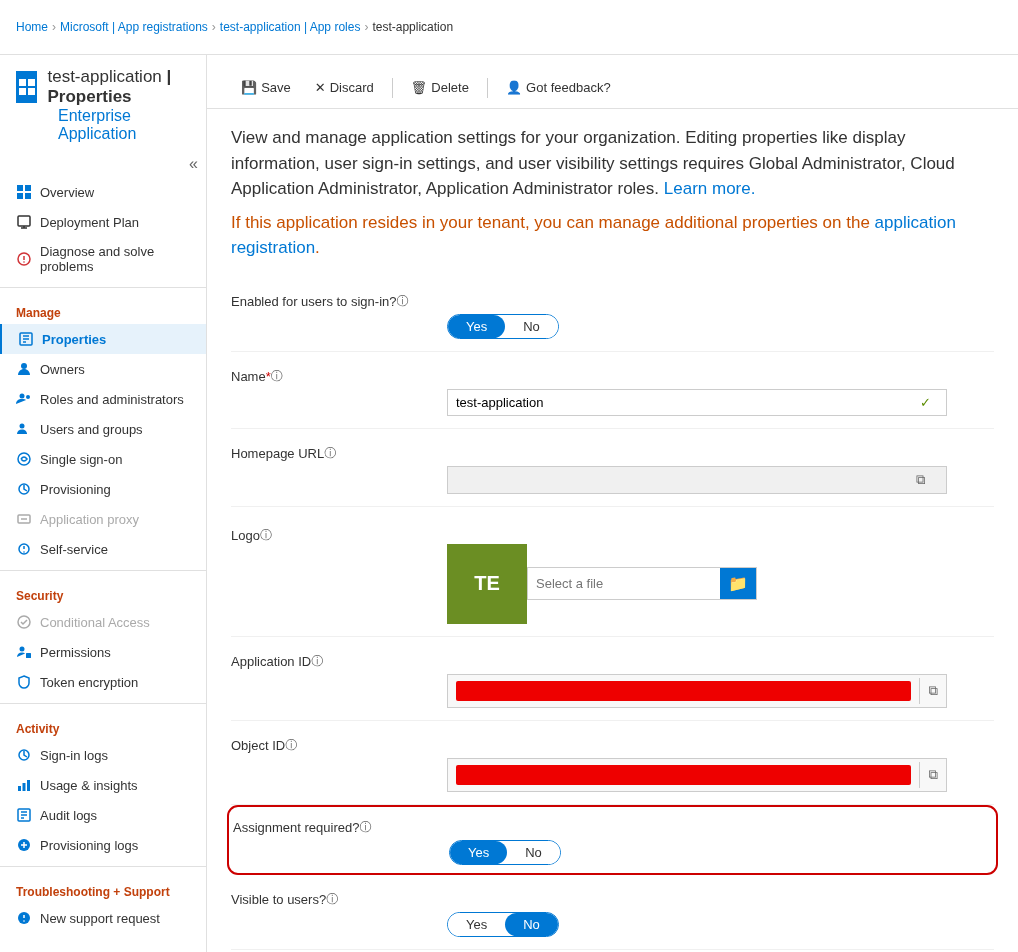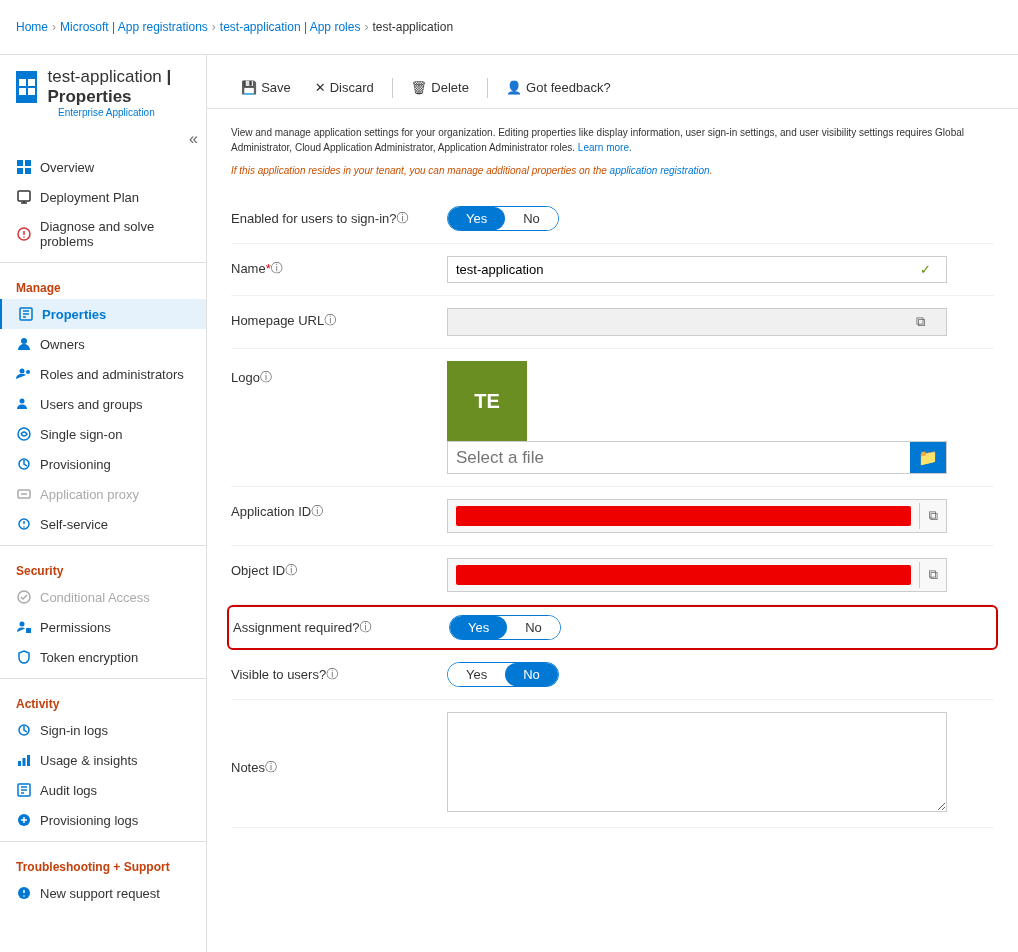--- a/index.html
+++ b/index.html
@@ -8,60 +8,60 @@
     .breadcrumb { display: flex; align-items: center; gap: 4px; padding: 20px 16px; font-size: 12px; color: #0078d4; border-bottom: 1px solid #e0e0e0; }
     .breadcrumb span { color: #333; }
     .breadcrumb a { color: #0078d4; text-decoration: none; }
     .breadcrumb .sep { color: #999; }
 
     .main-layout { display: flex; flex: 1; overflow: hidden; }
 
     
     .sidebar { width: 207px; border-right: 1px solid #e0e0e0; overflow-y: auto; flex-shrink: 0; background: #fff; }
     .sidebar-header { padding: 12px 16px 4px; display: flex; align-items: center; gap: 10px; }
-    .sidebar-subtitle { font-size: 10px; color: #0078d4; padding: 0 16px 12px; margin-left: 42px; margin-top: -4px; }
+    .sidebar-subtitle { font-size: 16px; color: #0078d4; padding: 0 16px 12px; margin-left: 42px; margin-top: -4px; }
 
     .nav-section-label { padding: 12px 16px 4px; font-size: 12px; font-weight: 600; color: #c2410c; }
     .nav-item { display: flex; align-items: center; gap: 8px; padding: 7px 16px; cursor: pointer; color: #333; text-decoration: none; font-size: 13px; }
     .nav-item.active { background: #e6f2fb; color: #0078d4; font-weight: 600; border-left: 2px solid #0078d4; }
     .nav-item.disabled { color: #aaa; cursor: default; }
     .nav-icon { width: 16px; height: 16px; display: flex; align-items: center; justify-content: center; flex-shrink: 0; }
     .nav-divider { border: none; border-top: 1px solid #e0e0e0; margin: 6px 0; }
 
     
     .content { flex: 1; overflow-y: auto; display: flex; flex-direction: column; }
     .content-header { padding: 12px 24px 0; border-bottom: 1px solid #e0e0e0; }
     .toolbar { display: flex; align-items: center; gap: 4px; padding: 8px 0; }
     .toolbar-btn { display: flex; align-items: center; gap: 4px; padding: 5px 10px; border: none; background: none; cursor: pointer; color: #333; font-size: 13px; }
     .toolbar-divider { width: 1px; height: 20px; background: #ccc; margin: 0 4px; }
 
     .content-body { padding: 16px 24px; }
-    .info-text { font-size: 10px; color: #333; line-height: 1.5; max-width: 760px; margin-bottom: 8px; }
+    .info-text { font-size: 17px; color: #333; line-height: 1.5; max-width: 760px; margin-bottom: 8px; }
     .info-text a { color: #0078d4; text-decoration: none; }
 
     .form-section { margin-top: 16px; max-width: 900px; }
     .form-row { display: flex; align-items: flex-start; gap: 16px; padding: 12px 0; border-bottom: 1px solid #f0f0f0; }
     .form-label { width: 200px; flex-shrink: 0; display: flex; align-items: center; font-size: 13px; color: #333; padding-top: 4px; }
     .form-label .required { color: #c00; }
     .form-label .info-icon { color: #666; font-size: 12px; cursor: help; }
-    .form-value { flex: 1; }
+    .form-value { flex: 1; margin-top: 25px; }
 
     
     .toggle-group { display: flex; border: 1px solid #0078d4; border-radius: 20px; overflow: hidden; width: fit-content; }
     .toggle-btn { padding: 4px 18px; font-size: 13px; border: none; cursor: pointer; background: #fff; color: #333; }
     .toggle-btn.active { background: #0078d4; color: #fff; border-radius: 20px; }
 
     
-    .assignment-row { border: 2px solid #c00 !important; border-radius: 6px; padding: 8px 4px; }
+    .assignment-row { border: 2px solid #c00 !important; border-radius: 11px; padding: 8px 4px; }
     .input-with-check { display: flex; align-items: center; gap: 4px; max-width: 500px; border: 1px solid #ccc; background: #fff; }
     .input-with-check input { flex: 1; padding: 5px 8px; border: none; font-size: 13px; outline: none; }
     .input-check { color: #5b8c00; padding: 0 8px; }
 
     
-    .logo-container { display: flex; flex-direction: column; gap: 0; max-width: 500px; }
+    .logo-container { display: flex; flex-direction: row; gap: 0; max-width: 500px; align-items: center; }
     .logo-preview { width: 80px; height: 80px; background: #6b8e23; display: flex; align-items: center; justify-content: center; color: white; font-size: 20px; font-weight: 600; }
     .file-select-row { display: flex; align-items: center; border: 1px solid #ccc; background: #fff; }
     .file-select-btn { background: #0078d4; border: none; color: white; padding: 6px 8px; cursor: pointer; font-size: 16px; }
 
     
     .id-field { display: flex; align-items: center; max-width: 500px; border: 1px solid #ccc; background: #f8f8f8; }
     .id-bar { flex: 1; height: 20px; background: #e00; margin: 6px 8px; border-radius: 2px; }
     .id-copy { padding: 5px 8px; color: #666; cursor: pointer; background: none; border: none; border-left: 1px solid #ccc; }
 
     
@@ -328,21 +328,21 @@
           <span>👤</span>
           <span>Got feedback?</span>
         </button>
       </div>
     </div>
 
     <div class="content-body">
       <p class="info-text">
         View and manage application settings for your organization. Editing properties like display information, user sign-in settings, and user visibility settings requires Global Administrator, Cloud Application Administrator, Application Administrator roles. <a>Learn more.</a>
       </p>
-      <p class="info-text" style="margin-top:0;font-style:italic;">
+      <p class="info-text" style="margin-top:0;">
         <span style="color:#c85000;">If this application resides in your tenant, you can manage additional properties on the </span><a style="color:#0078d4;">application registration</a><span style="color:#c85000;">.</span>
       </p>
 
       <div class="form-section">
 
         <div class="form-row">
           <div class="form-label">
             <span>Enabled for users to sign-in?</span>
             <span class="info-icon" title="Info">ⓘ</span>
           </div>
@@ -385,21 +385,21 @@
           <div class="form-label" style="padding-top:8px;">
             <span>Logo</span>
             <span class="info-icon" title="Info">ⓘ</span>
           </div>
           <div class="form-value">
             <div class="logo-container">
               <div class="logo-preview">
                 <span>TE</span>
               </div>
               <div class="file-select-row" style="max-width:500px;">
-                <input type="text" placeholder="Select a file" style="flex: 1 1 0%; padding: 5px 8px; border: none; font-size: 17px; outline: none; color: #15803d;">
+                <input type="text" placeholder="Select a file" style="flex: 1 1 0%; padding: 5px 8px; border: none; font-size: 13px; outline: none; color: #15803d;">
                 <button class="file-select-btn">📁</button>
               </div>
             </div>
           </div>
         </div>
 
         <div class="form-row">
           <div class="form-label">
             <span>Application ID</span>
             <span class="info-icon" title="Info">ⓘ</span>

